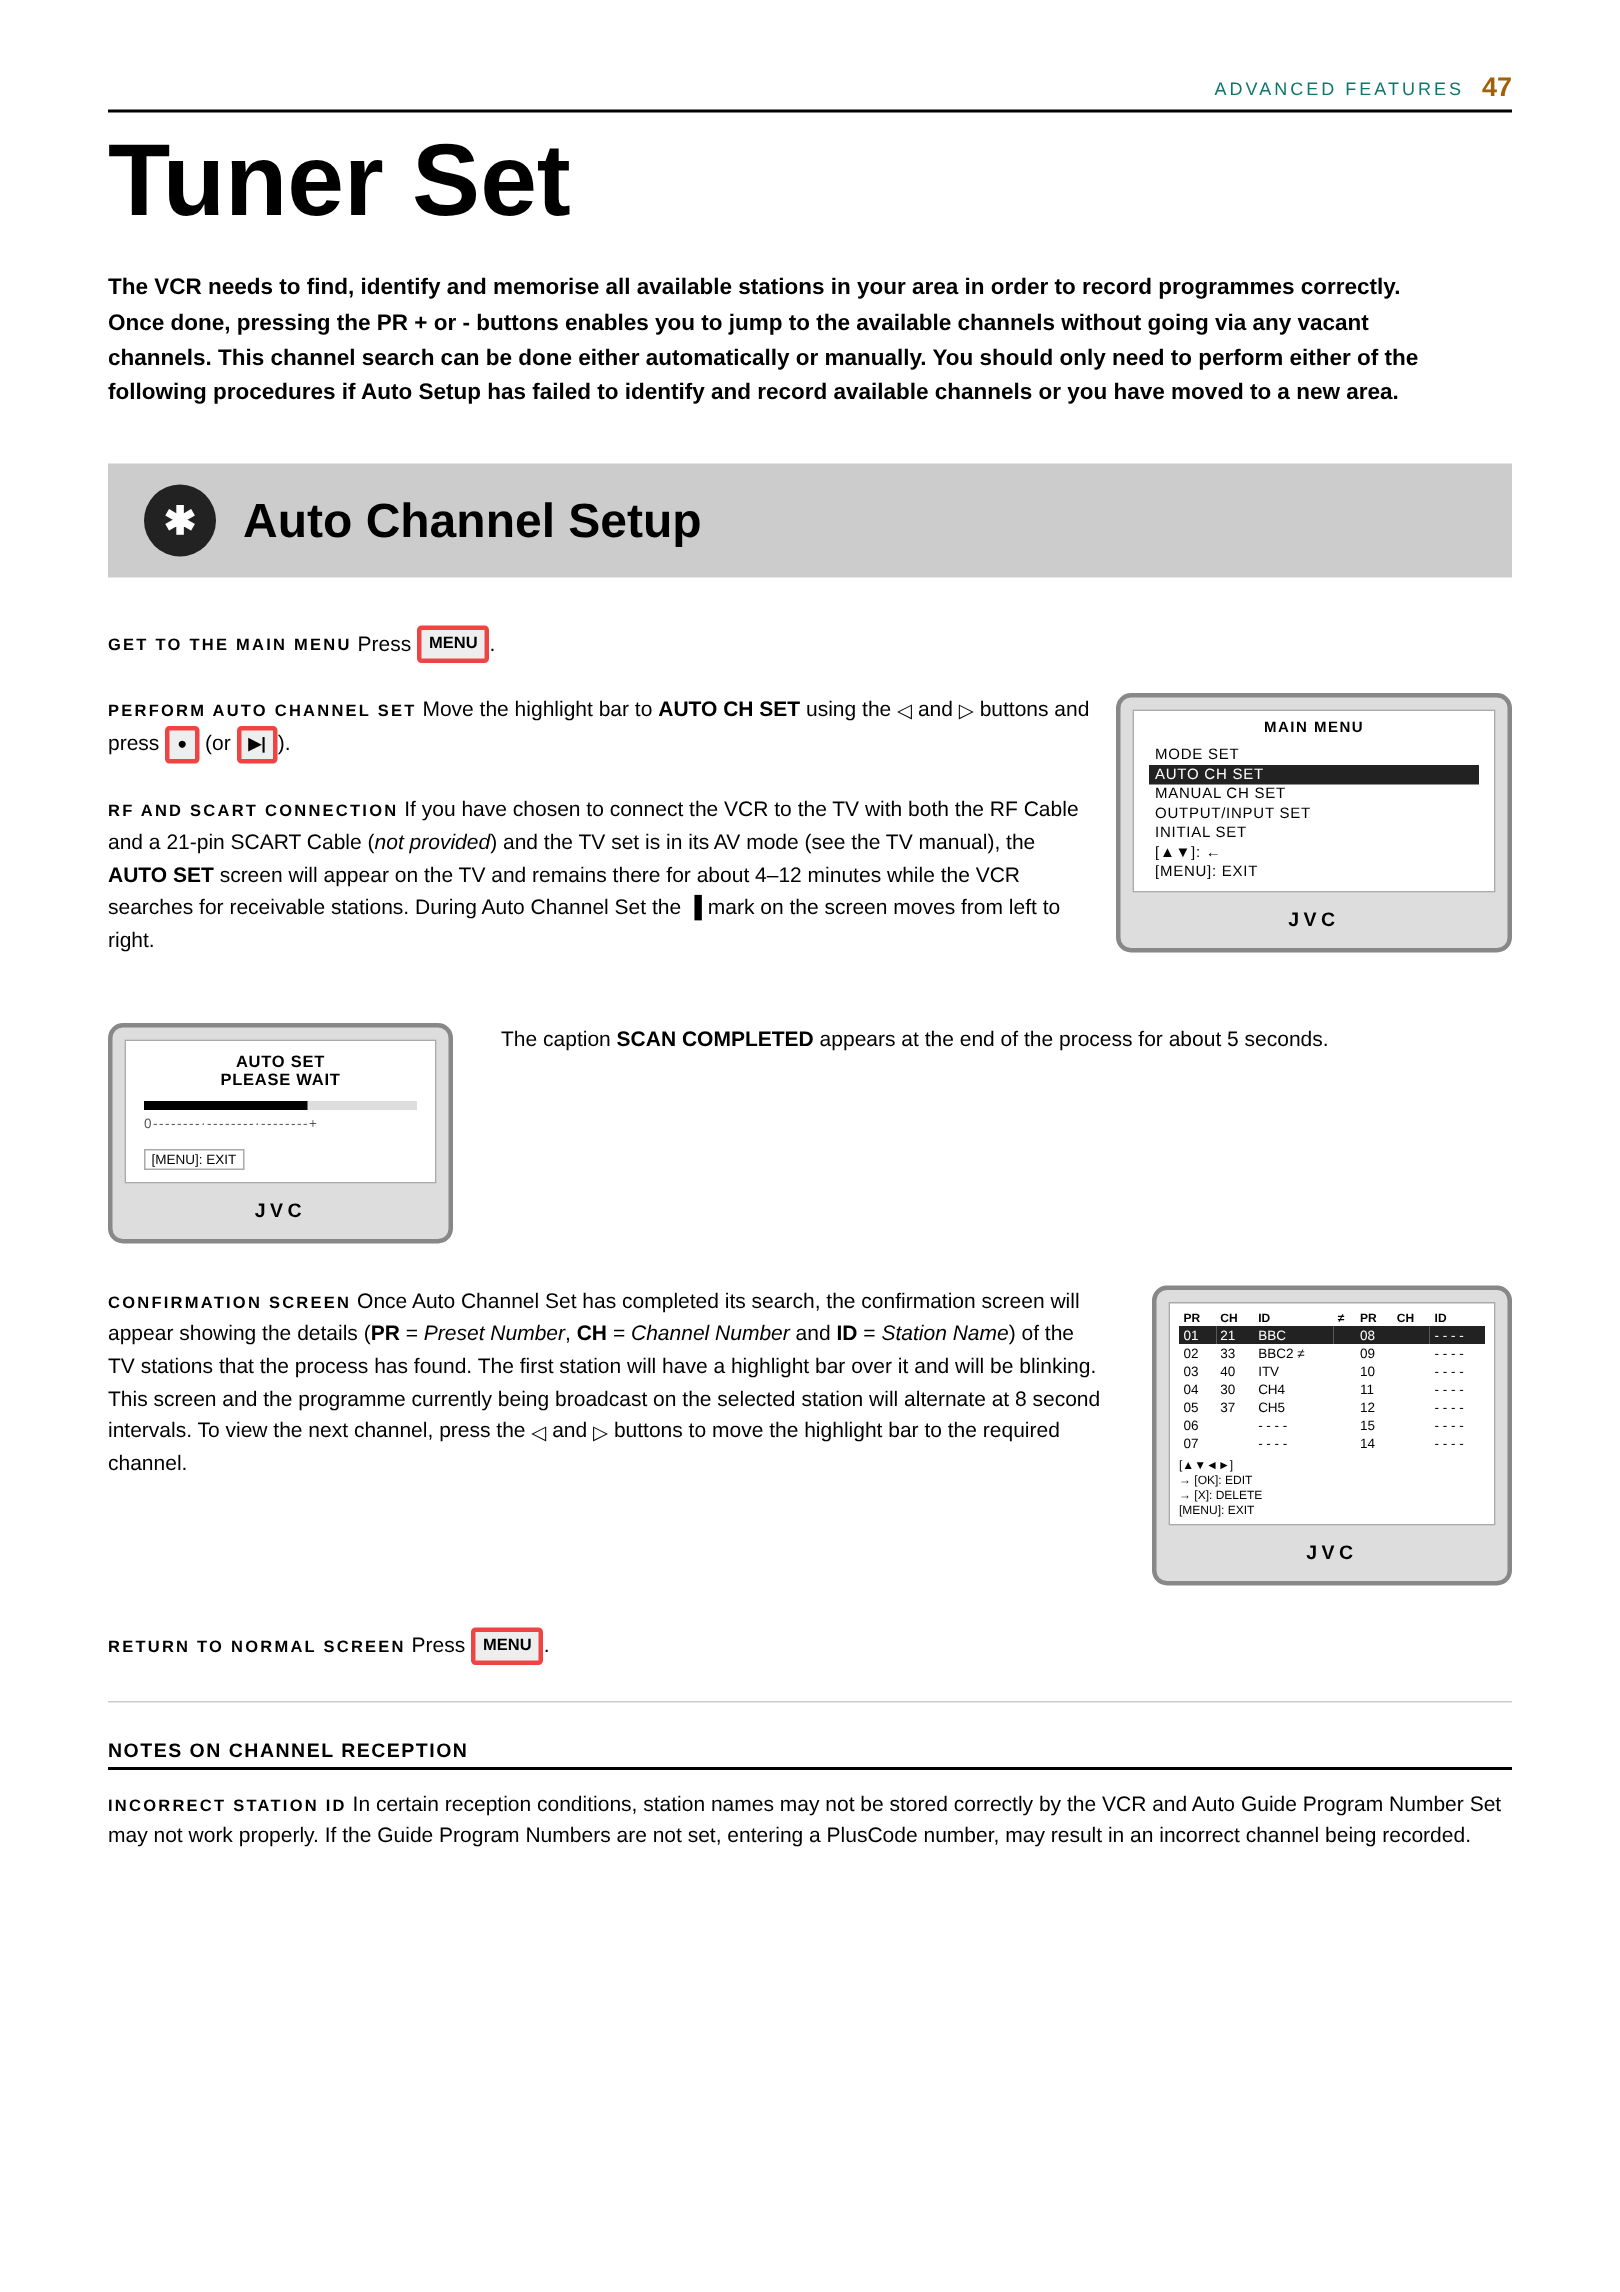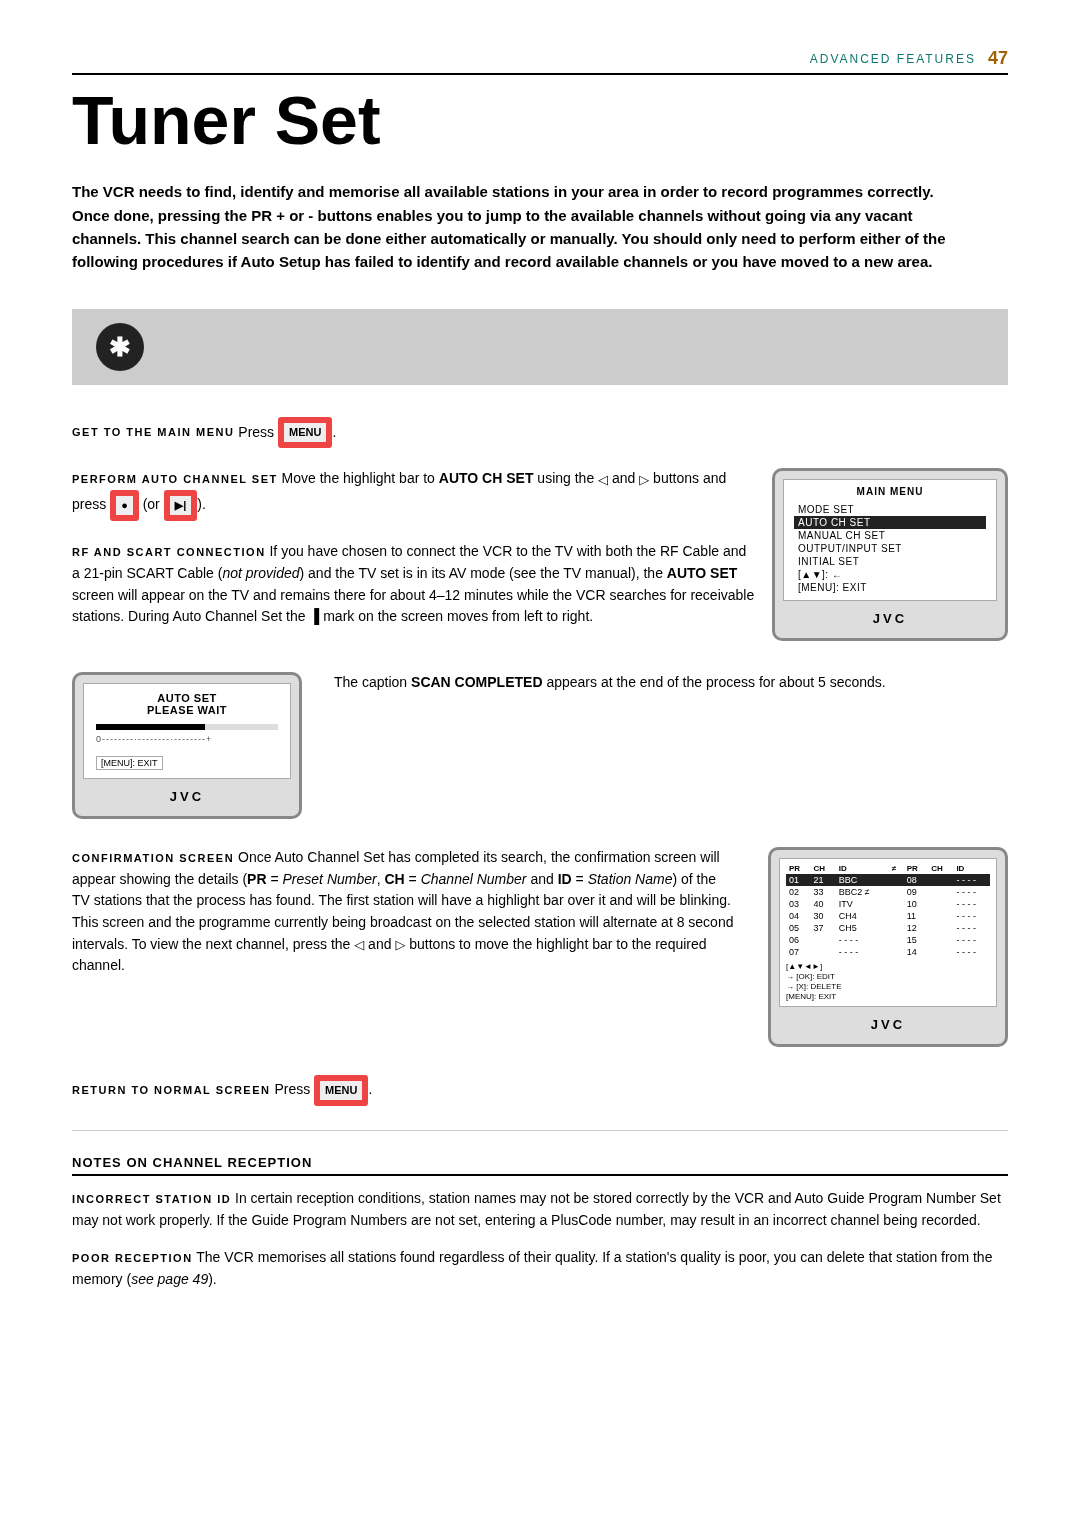--- a/index.html
+++ b/index.html
@@ -154,21 +154,21 @@
       font-weight: bold;
       letter-spacing: 3px;
       margin-top: 6px;
       padding: 4px;
     }
     .tv-outer {
       border: 3px solid #888;
       border-radius: 10px;
       padding: 8px;
       background: #ddd;
-      width: 236px;
+      width: 264px;
     }
 
     
     .autoset-screen {
       border: 3px solid #888;
       border-radius: 10px;
       background: #ddd;
       padding: 8px;
       width: 230px;
     }
@@ -287,21 +287,21 @@
     .note-item {
       margin-bottom: 16px;
       font-size: 14px;
       line-height: 1.55;
     }
 
     
     .icon-btn {
       display: inline-block;
       background: #eee;
-      border: 6px solid #ef4444;
+      border: 3px solid #ef4444;
       border-radius: 3px;
       padding: 1px 5px;
       font-size: 11px;
       font-weight: bold;
       vertical-align: middle;
     }
     .arrow-left { display: inline-block; font-size: 13px; vertical-align: middle; }
     .arrow-right { display: inline-block; font-size: 13px; vertical-align: middle; }
 
     .divider-line {
@@ -326,20 +326,21 @@
   </div>
 
   <h1 class="main-title">Tuner Set</h1>
 
   <p class="intro-para">The VCR needs to find, identify and memorise all available stations in your area in order to record programmes correctly. Once done, pressing the PR + or - buttons enables you to jump to the available channels without going via any vacant channels. This channel search can be done either automatically or manually. You should only need to perform either of the following procedures if Auto Setup has failed to identify and record available channels or you have moved to a new area.</p>
 
   <div class="section-header">
     <div class="star-circle">
       <span>✱</span>
     </div>
+    <span class="section-title">Auto Channel Setup</span>
   </div>
 
   <div class="step">
     <span class="step-label">GET TO THE MAIN MENU</span>
     <span class="step-body"> Press <span class="icon-btn">MENU</span>.</span>
   </div>
 
   <div class="two-col">
     <div class="col-text">
       <div class="step">
@@ -500,19 +501,15 @@
   </div>
 
   <hr class="divider-line">
 
   <div class="notes-section">
     <div class="notes-title">NOTES ON CHANNEL RECEPTION</div>
     <div class="note-item">
       <span class="step-label">INCORRECT STATION ID</span>
       <span> In certain reception conditions, station names may not be stored correctly by the VCR and Auto Guide Program Number Set may not work properly. If  the Guide Program Numbers are not set, entering a PlusCode number, may result in an incorrect channel being recorded.</span>
     </div>
-    <div class="note-item">
-      <span class="step-label">POOR RECEPTION</span>
-      <span> The VCR memorises all stations found regardless of their quality. If a station's quality is poor, you can delete that station from the memory (<em>see page 49</em>).</span>
-    </div>
   </div>
 
 </div>
 
 </body></html>

